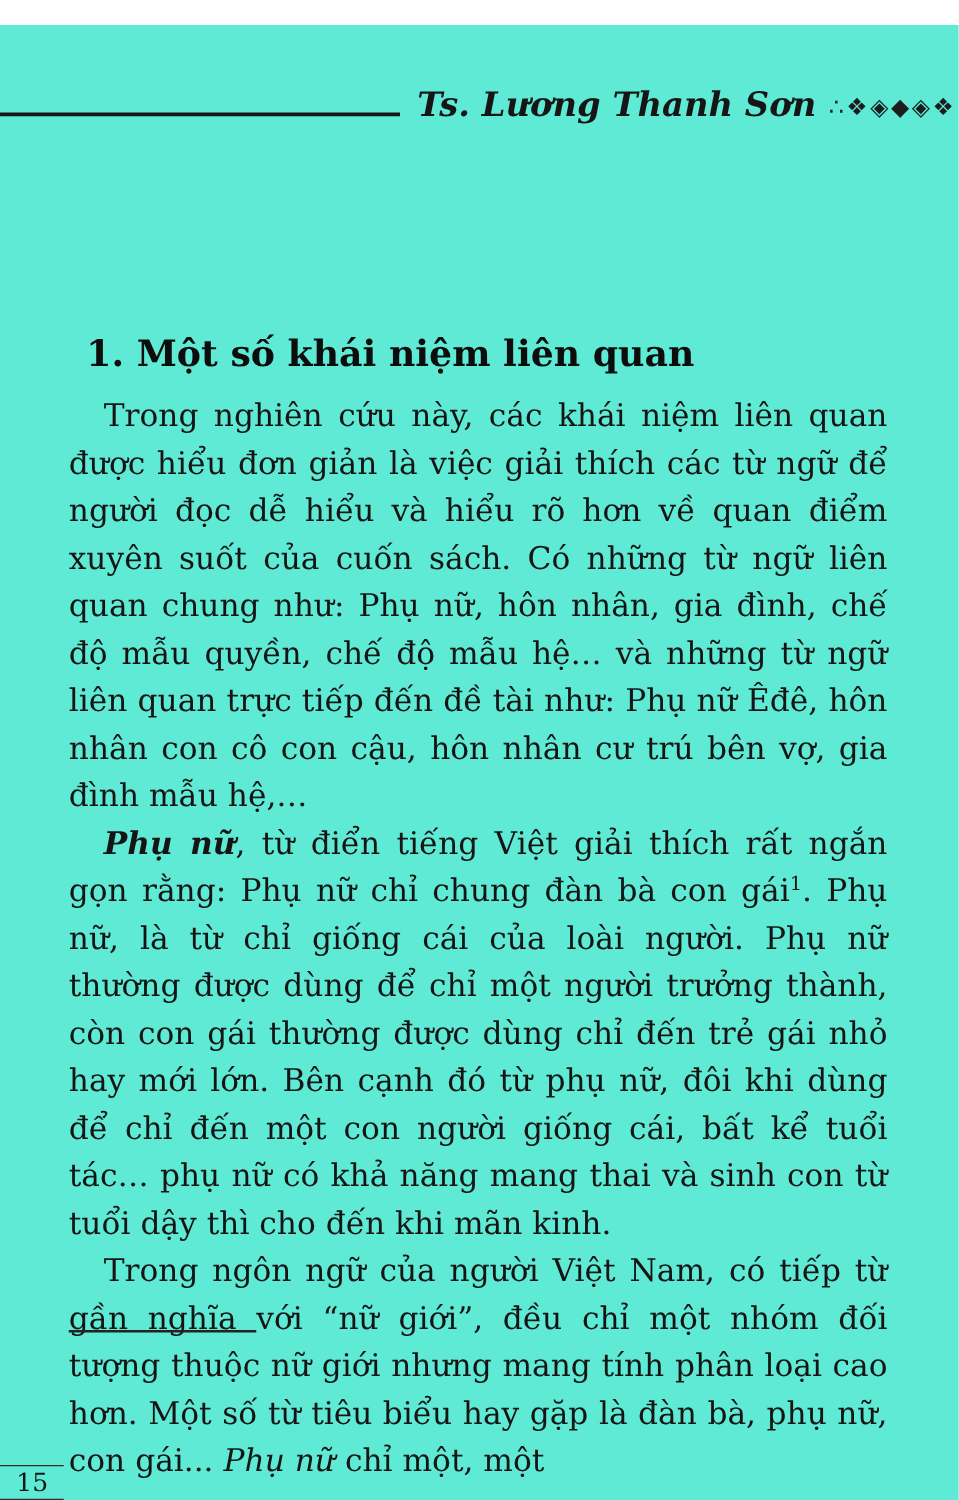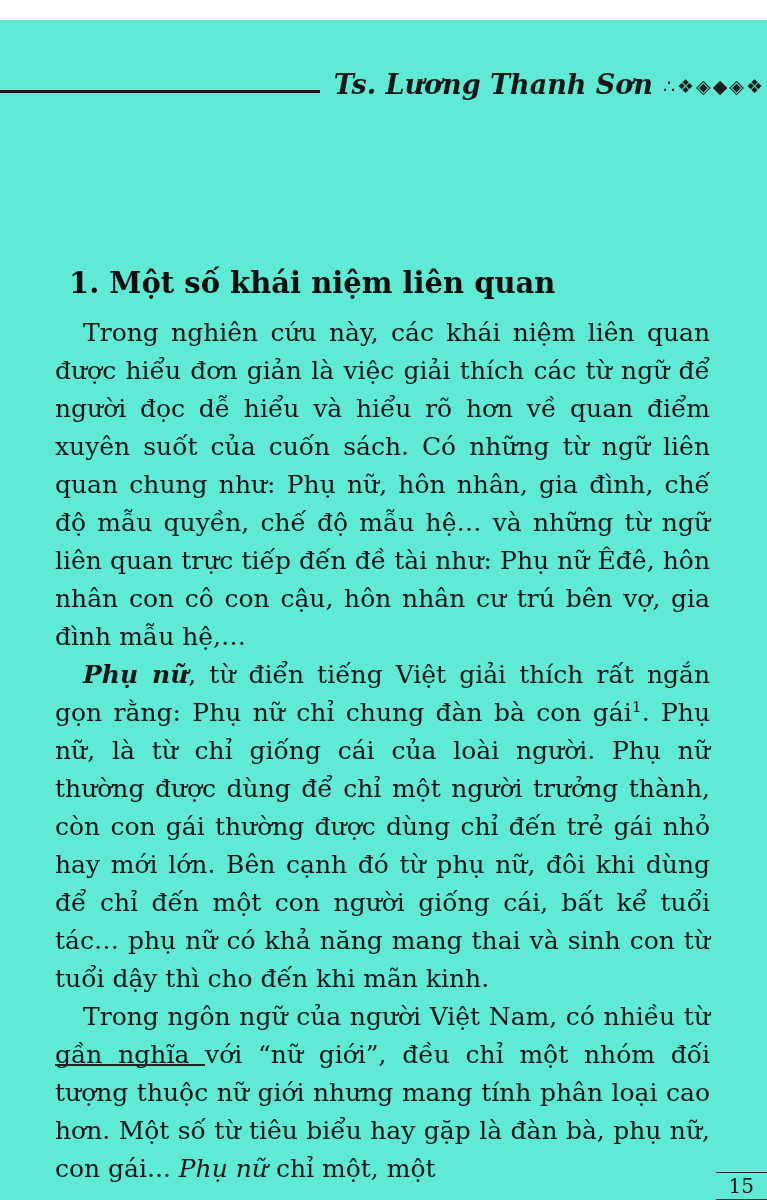--- a/index.html
+++ b/index.html
@@ -96,21 +96,21 @@
     width: 150px;
     border-top: 2px solid #232323;
     margin-bottom: 7px;
   }
 
   
   .pageno-wrap {
     position: absolute;
     left: 0; right: 0;
     bottom: 20px;
-    text-align: right;
+    text-align: left;
   }
   .pageno {
     display: inline-block;
     font-size: 20px;
     line-height: 24px;
     padding: 1px 13px;
     border-top: 1.5px solid #2e2e2e;
     border-bottom: 1.5px solid #2e2e2e;
     color: #151515;
   }
@@ -126,21 +126,21 @@
     <div class="ornament">∴❖◈◆◈❖</div>
   </header>
 
   <main class="content">
     <h2 class="heading">1. Một số khái niệm liên quan</h2>
 
     <p class="para"><span>Trong nghiên cứu này, các khái niệm liên quan được hiểu đơn giản là việc giải thích các từ ngữ để người đọc dễ hiểu và hiểu rõ hơn về quan điểm xuyên suốt của cuốn sách. Có những từ ngữ liên quan chung như: Phụ nữ, hôn nhân, gia đình, chế độ mẫu quyền, chế độ mẫu hệ… và những từ ngữ liên quan trực tiếp đến đề tài như: Phụ nữ Êđê, hôn nhân con cô con cậu, hôn nhân cư trú bên vợ, gia đình mẫu hệ,…</span></p>
 
     <p class="para"><em class="lead-term">Phụ nữ</em><span>, từ điển tiếng Việt giải thích rất ngắn gọn rằng: Phụ nữ chỉ chung đàn bà con gái</span><sup class="fn-ref">1</sup><span>. Phụ nữ, là từ chỉ giống cái của loài người. Phụ nữ thường được dùng để chỉ một người trưởng thành, còn con gái thường được dùng chỉ đến trẻ gái nhỏ hay mới lớn. Bên cạnh đó từ phụ nữ, đôi khi dùng để chỉ đến một con người giống cái, bất kể tuổi tác… phụ nữ có khả năng mang thai và sinh con từ tuổi dậy thì cho đến khi mãn kinh.</span></p>
 
-    <p class="para"><span>Trong ngôn ngữ của người Việt Nam, có nhiều từ gần nghĩa với “nữ giới”, đều chỉ một nhóm đối tượng thuộc nữ giới nhưng mang tính phân loại cao hơn. Một số từ tiêu biểu hay gặp là đàn bà, phụ nữ, con gái... </span><em class="italic-term">Phụ nữ</em><span> chỉ một, một</span></p>
+    <p class="para"><span>Trong ngôn ngữ của người Việt Nam, có tiếp từ gần nghĩa với “nữ giới”, đều chỉ một nhóm đối tượng thuộc nữ giới nhưng mang tính phân loại cao hơn. Một số từ tiêu biểu hay gặp là đàn bà, phụ nữ, con gái... </span><em class="italic-term">Phụ nữ</em><span> chỉ một, một</span></p>
   </main>
 
   <div class="footnote">
     <div class="footnote-rule"></div>
   </div>
 
   <div class="pageno-wrap">
     <span class="pageno">15</span>
   </div>
 

